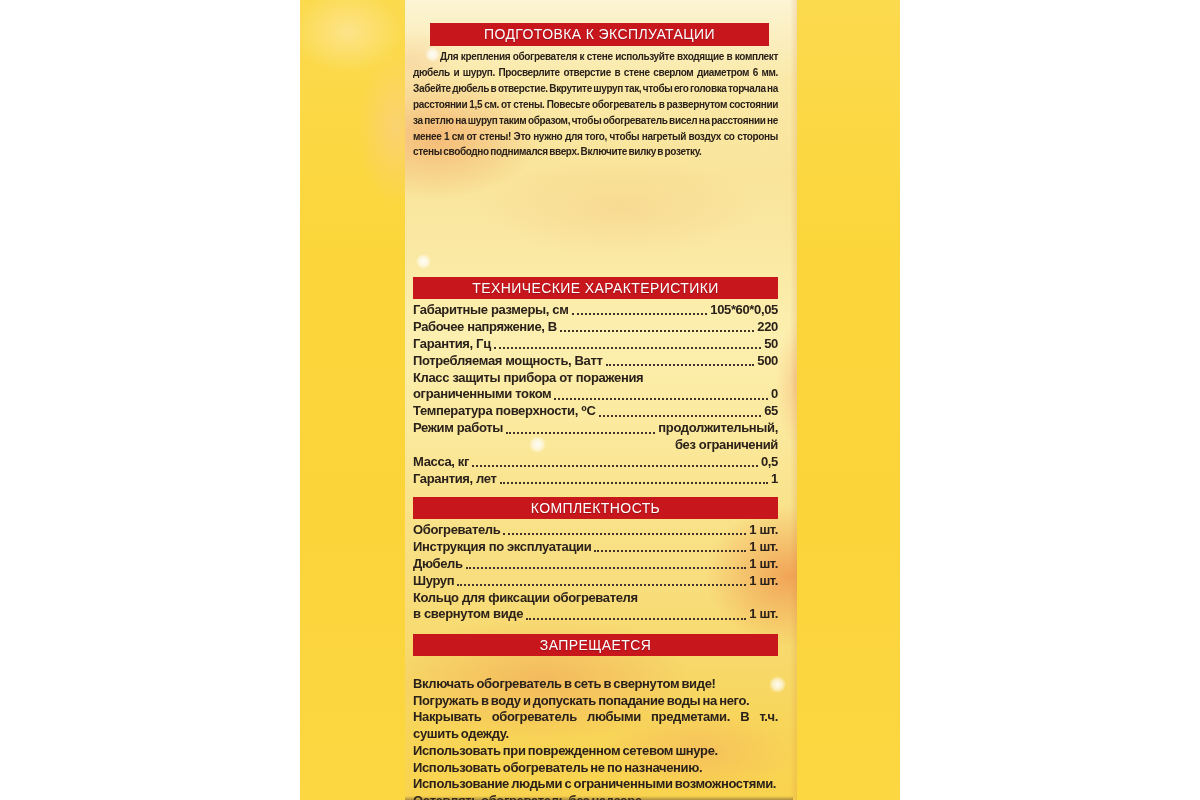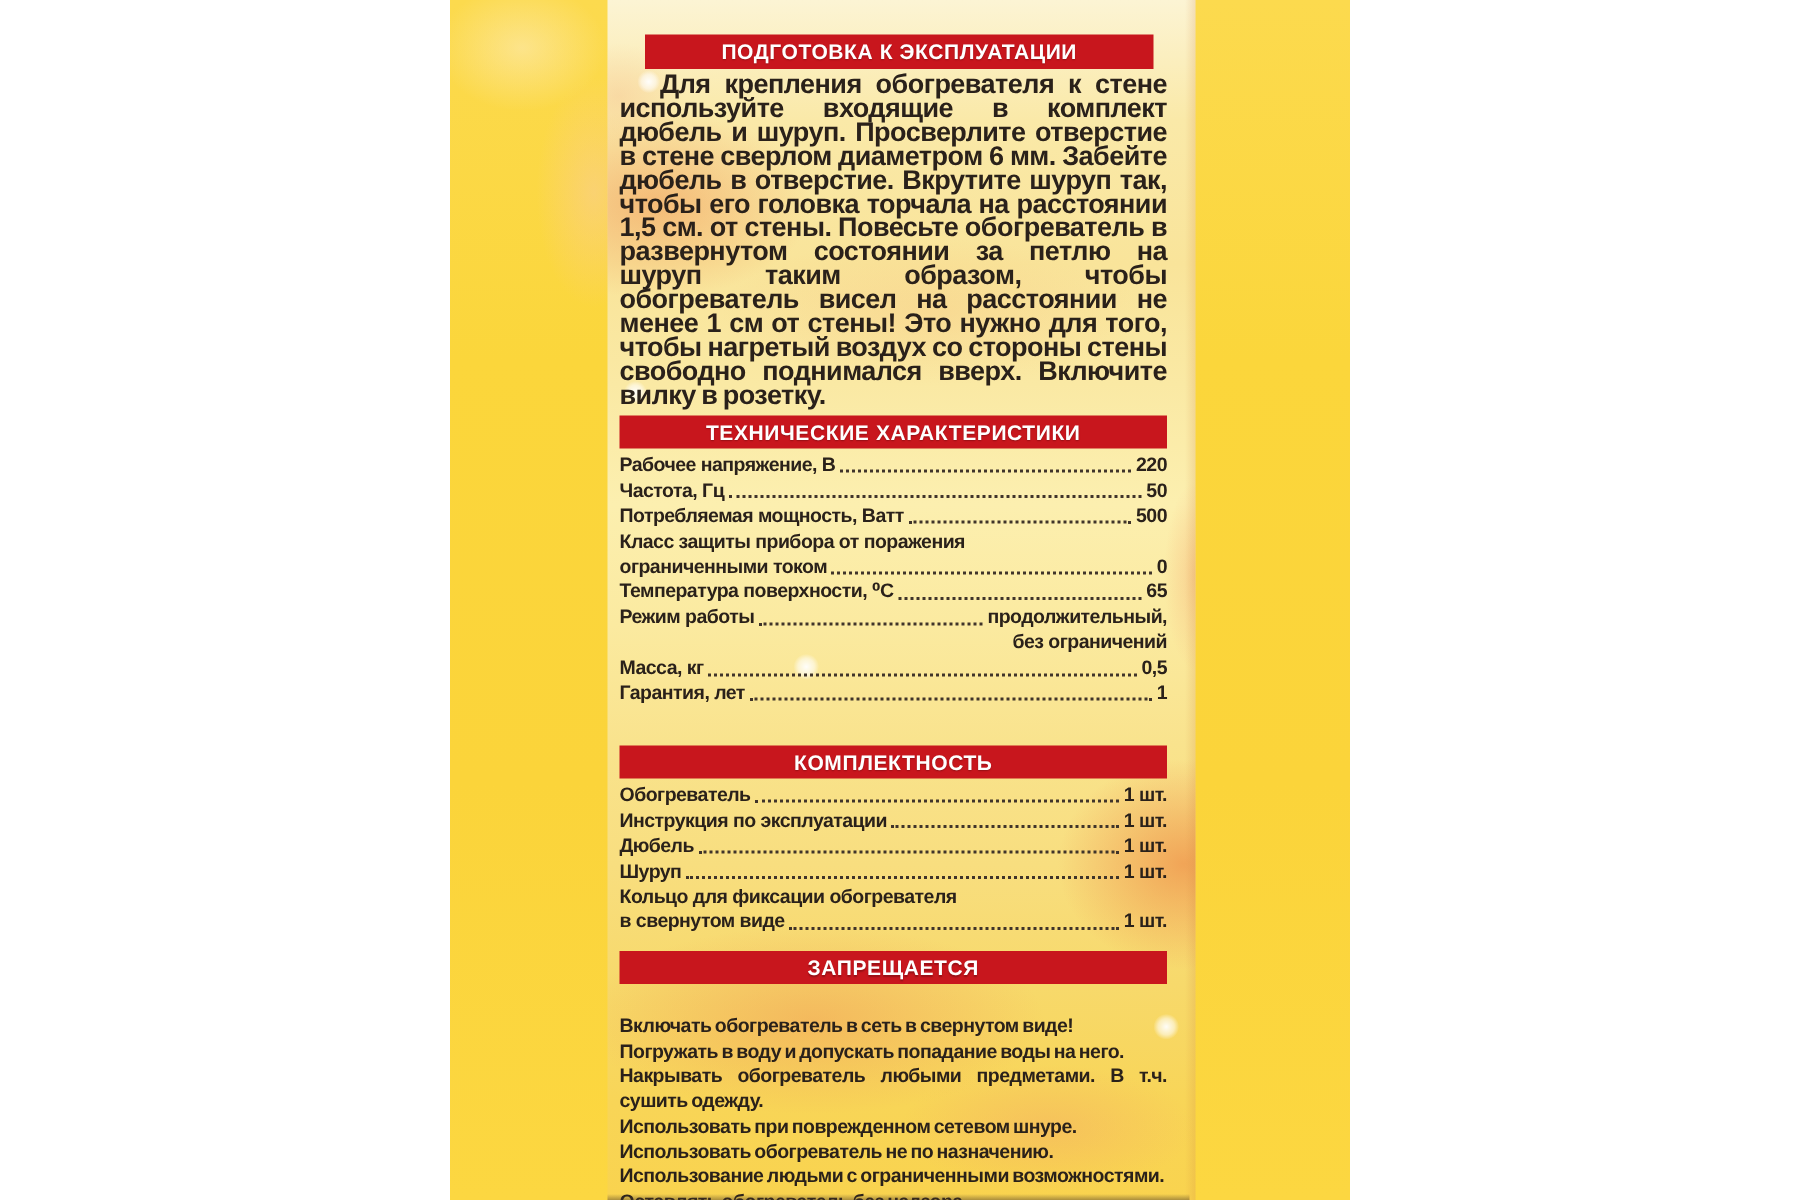--- a/index.html
+++ b/index.html
@@ -32,24 +32,24 @@
   .glare{position:absolute;border-radius:50%;
     background:radial-gradient(circle, rgba(255,255,255,.95) 0%, rgba(255,255,255,.55) 45%, rgba(255,255,255,0) 72%);}
   .g1{left:20px;top:47px;width:15px;height:15px;}
   .g2{left:11px;top:254px;width:15px;height:15px;}
   .g3{left:124px;top:436px;width:17px;height:17px;}
   .g4{left:364px;top:676px;width:17px;height:17px;}
   .inner{position:absolute;left:8px;right:19px;top:0;bottom:0;}
   .sec{position:absolute;left:0;right:0;}
   .sec.prep{top:23px;} .sec.specs{top:277px;} .sec.package{top:497px;} .sec.forbidden{top:634px;}
   .hdr{height:22px;line-height:22px;background:var(--header-bar);color:var(--header-text);
-    font-weight:bold;font-size:14px;text-align:center;letter-spacing:.4px;
+    font-weight:normal;font-size:14px;text-align:center;letter-spacing:.4px;
     text-shadow:0 1px 1px rgba(0,0,0,.25);}
   .hdr-narrow{margin-left:17px;margin-right:9px;height:23px;line-height:23px;}
-  .para{margin-top:3px;font-size:18px;font-weight:bold;line-height:15.9px;
+  .para{margin-top:3px;font-size:10px;font-weight:bold;line-height:15.9px;
     text-align:justify;text-indent:27px;letter-spacing:-.35px;word-spacing:-1px;}
   .rows{margin-top:3px;}
   .row{display:flex;height:16.9px;line-height:16.9px;font-size:13px;font-weight:bold;
     letter-spacing:-.35px;white-space:nowrap;}
   .row .lbl{flex:0 0 auto;}
   .row .dots{flex:1 1 auto;border-bottom:2px dotted #40342A;margin:0 3px 3.5px;align-self:flex-end;}
   .row .val{flex:0 0 auto;}
   .row.right{justify-content:flex-end;}
   .lines{margin-top:20px;}
   .line{font-size:13px;font-weight:bold;line-height:16.7px;letter-spacing:-.35px;
@@ -69,26 +69,31 @@
 
         <section class="sec prep">
           <div class="hdr hdr-narrow">ПОДГОТОВКА К ЭКСПЛУАТАЦИИ</div>
           <p class="para"><span>Для крепления обогревателя к стене используйте входящие в комплект дюбель и шуруп. Просверлите отверстие в стене сверлом диаметром 6 мм. Забейте дюбель в отверстие. Вкрутите шуруп так, чтобы его головка торчала на расстоянии 1,5 см. от стены. Повесьте обогреватель в развернутом состоянии за петлю на шуруп таким образом, чтобы обогреватель висел </span><b>на расстоянии не менее 1 см от стены!</b><span> Это нужно для того, чтобы нагретый воздух со стороны стены свободно поднимался вверх. Включите вилку в розетку.</span></p>
         </section>
 
         <section class="sec specs">
           <div class="hdr">ТЕХНИЧЕСКИЕ ХАРАКТЕРИСТИКИ</div>
           <div class="rows">
               <div class="row">
+                <span class="lbl">Габаритные размеры, см</span>
+                <span class="dots"></span>
+                <span class="val">105*60*0,05</span>
+              </div>
+              <div class="row">
                 <span class="lbl">Рабочее напряжение, В</span>
                 <span class="dots"></span>
                 <span class="val">220</span>
               </div>
               <div class="row">
-                <span class="lbl">Частота, Гц</span>
+                <span class="lbl">Гарантия, Гц</span>
                 <span class="dots"></span>
                 <span class="val">50</span>
               </div>
               <div class="row">
                 <span class="lbl">Потребляемая мощность, Ватт</span>
                 <span class="dots"></span>
                 <span class="val">500</span>
               </div>
               <div class="row">
                 <span class="lbl">Класс защиты прибора от поражения</span>

